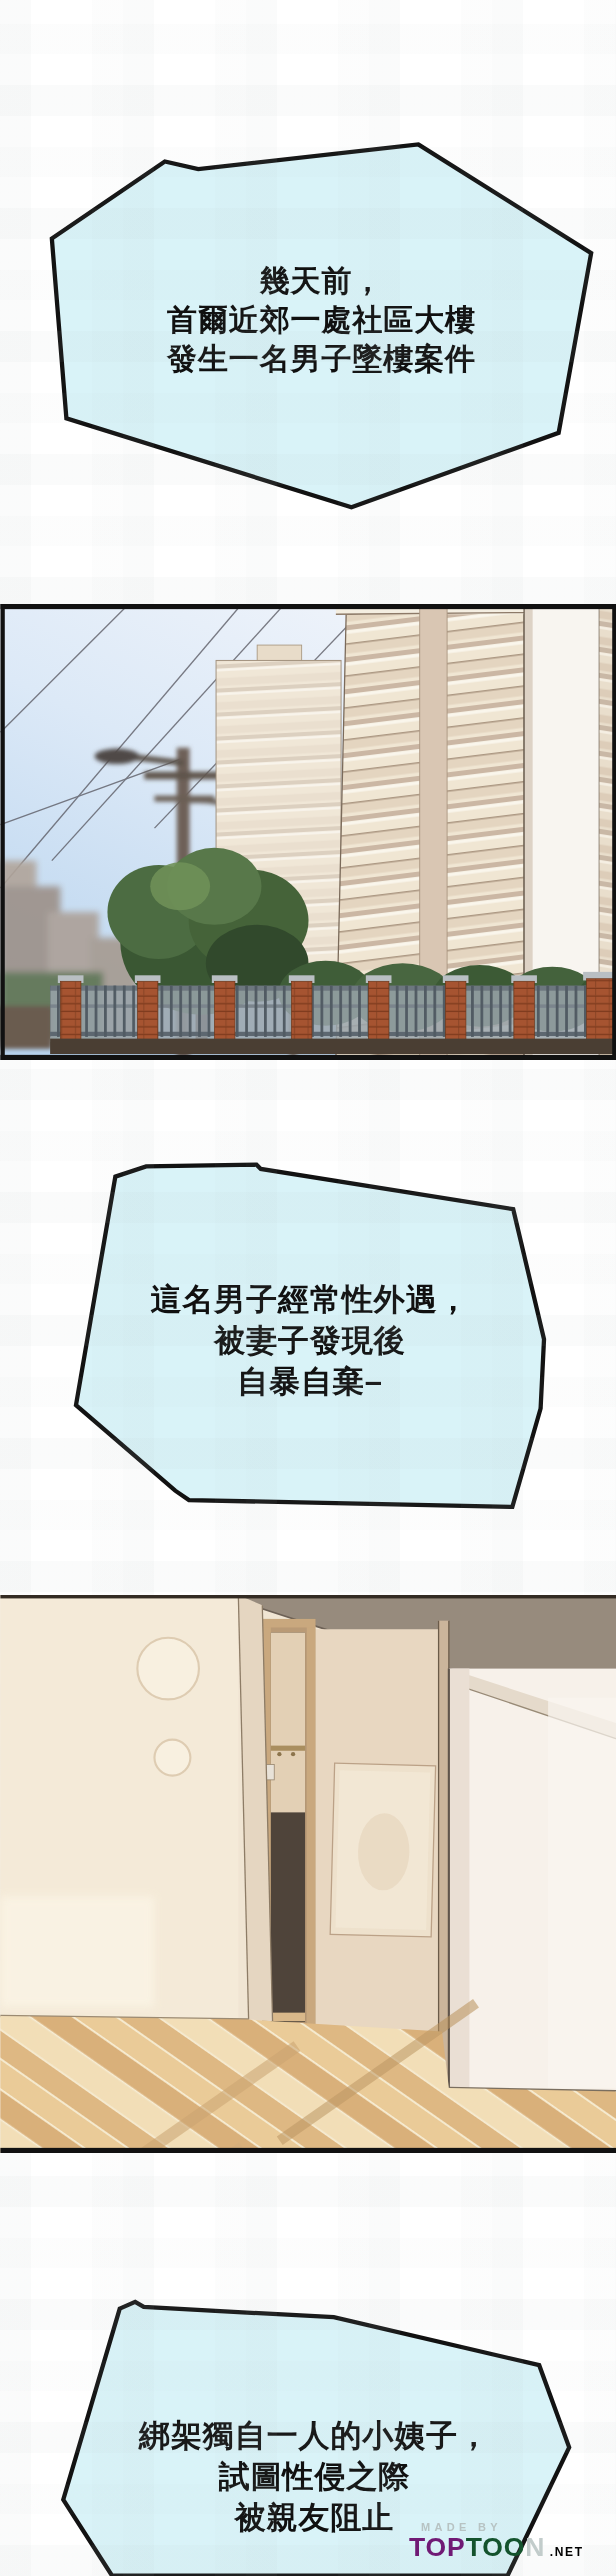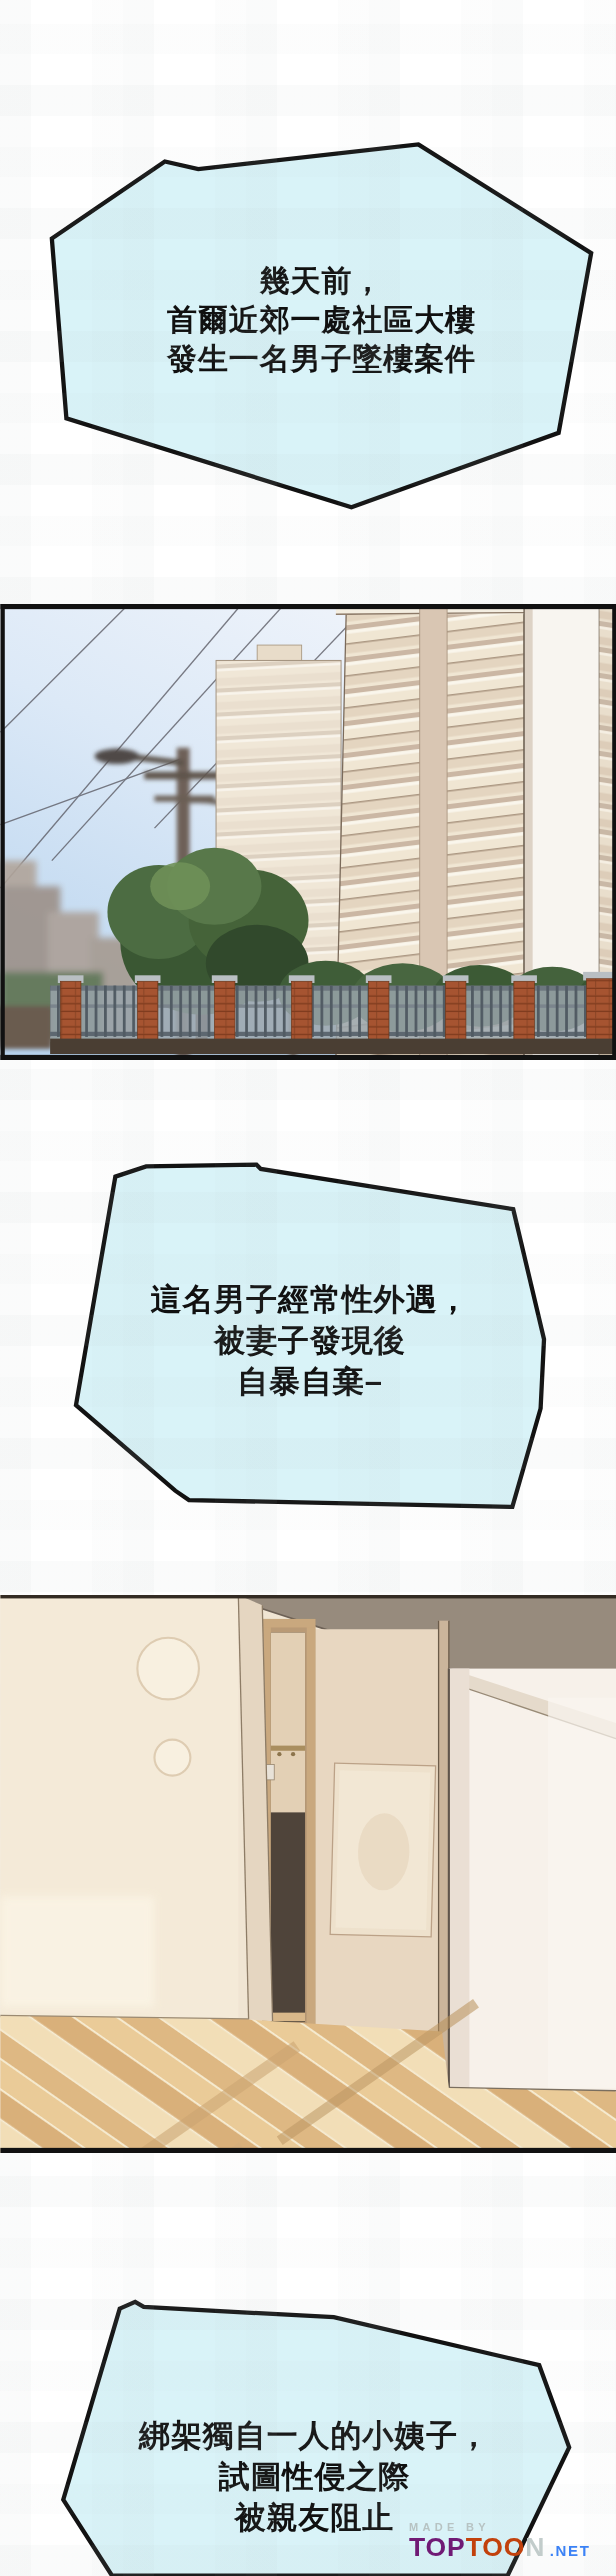--- a/index.html
+++ b/index.html
@@ -12,24 +12,24 @@
       repeating-linear-gradient(0deg, rgba(170,182,182,0.055) 0 31px, transparent 31px 62px, rgba(170,182,182,0.03) 62px 92px, transparent 92px 123px),
       repeating-linear-gradient(90deg, rgba(170,182,182,0.055) 0 31px, transparent 31px 62px, transparent 62px 92px, rgba(170,182,182,0.03) 92px 123px);}
   .bubble{z-index:3;}
   .bubble svg{display:block;width:100%;height:100%;}
   .btxt{position:absolute;left:0;right:0;text-align:center;font-weight:700;color:#101010;letter-spacing:0.9px;}
   .b1 .btxt{top:134px;font-size:30px;line-height:39px;}
   .b2 .btxt{top:125px;font-size:31px;line-height:41px;}
   .b3 .btxt{top:122px;font-size:31px;line-height:41px;}
   .panel{z-index:6;}
   #watermark{left:409px;top:2521px;z-index:9;pointer-events:none;white-space:nowrap;}
-  #wm-madeby{display:block;font-size:11px;font-weight:700;letter-spacing:4.3px;color:#b7c3c3;}
+  #wm-madeby{display:block;margin-left:12px;font-size:11px;font-weight:700;letter-spacing:4.3px;color:#b7c3c3;}
   #wm-brand{display:block;margin-top:0.9px;font-weight:800;font-size:26.5px;letter-spacing:0.9px;line-height:26px;}
-  .wm-pink{color:#701a75;} .wm-teal{color:#c2410c;} .wm-gray{color:#c2cccb;}
-  .wm-suffix{font-size:15px;font-weight:700;letter-spacing:1.7px;color:#3b82f6;margin-left:4.3px;}
+  .wm-pink{color:#701a75;} .wm-teal{color:#14532d;} .wm-gray{color:#c2cccb;}
+  .wm-suffix{font-size:12px;font-weight:700;letter-spacing:1.7px;color:#000000;margin-left:4.3px;}
 </style>
 </head>
 <body>
 
 <div class="abs bubble b1" style="left:39px;top:127px;width:565px;height:390px;">
   <svg viewBox="0 0 660 455">
     <polygon points="443,20 645,147 607,357 365,444 32,340 15,130 147,40 186,49" fill="#d9f3f8" stroke="#121212" stroke-width="5" stroke-linejoin="miter"></polygon>
   </svg>
   <div class="btxt">
     <div>幾天前，</div>

